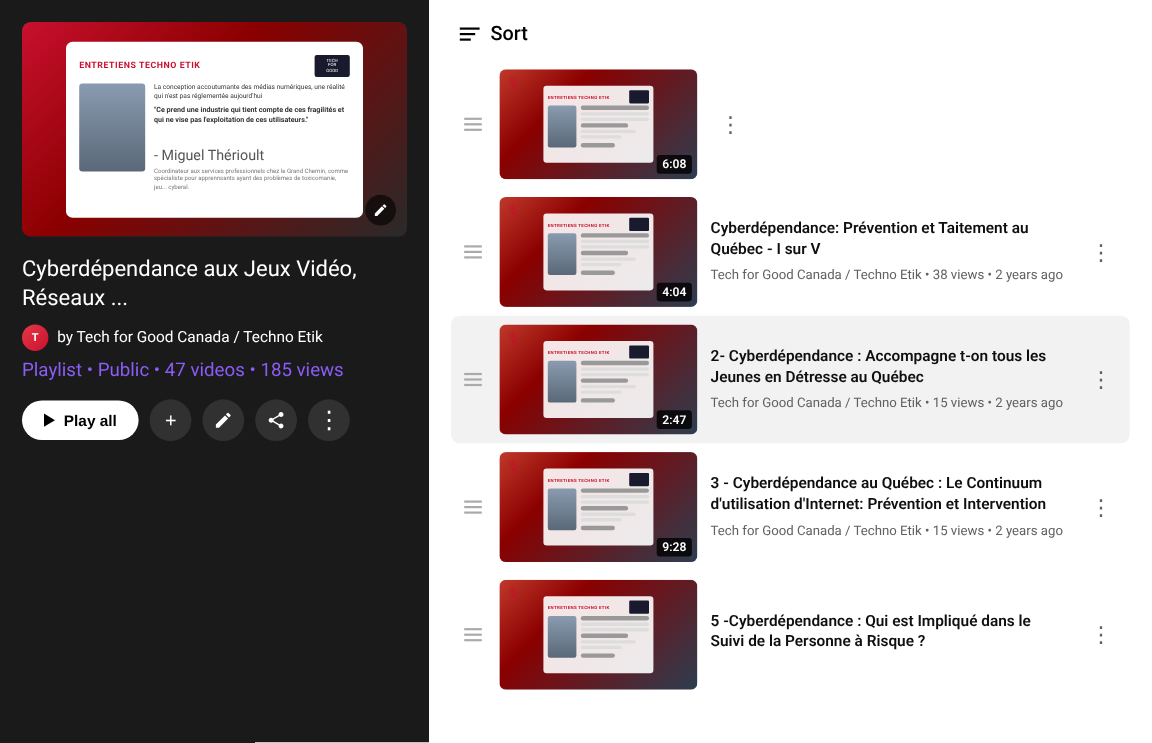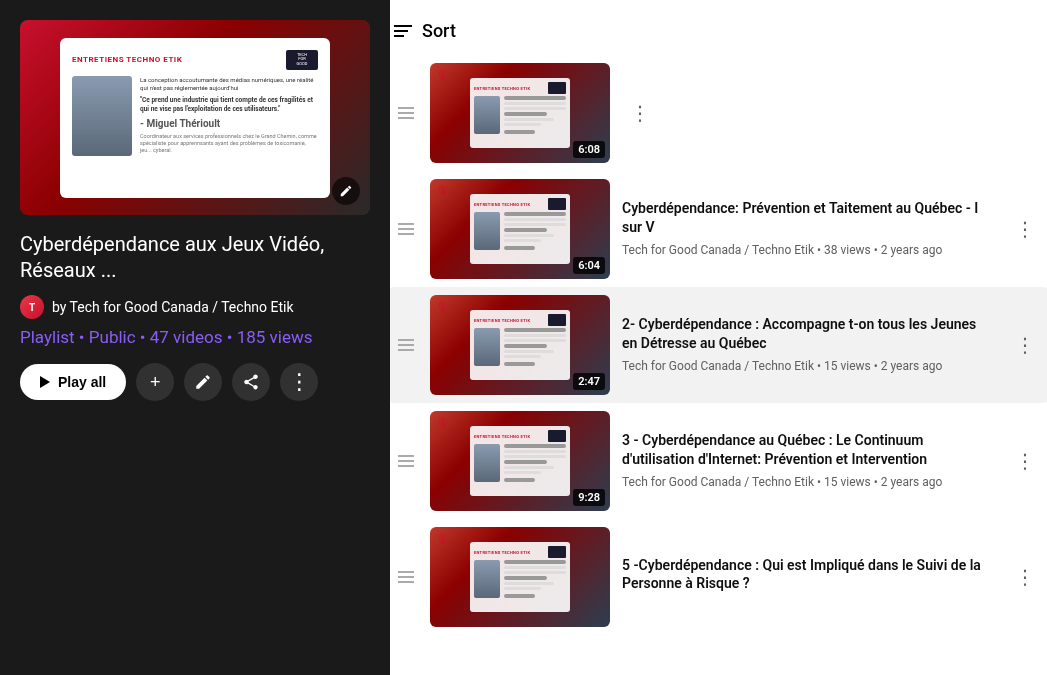--- a/index.html
+++ b/index.html
@@ -103,24 +103,24 @@
     }
 
     .thumbnail-text-content .bold-text {
       font-weight: 700;
       font-size: 6.5px;
       margin: 4px 0;
       line-height: 1.3;
     }
 
     .thumbnail-text-content .author {
-      font-weight: 700;
-      font-size: 10px;
+      font-weight: 400;
+      font-size: 13px;
       color: #555;
-      margin-top: 4px;
+      margin-top: 20px;
     }
 
     .thumbnail-text-content .author-sub {
       font-size: 5.5px;
       color: #777;
       margin-top: 2px;
       line-height: 1.3;
     }
 
     .edit-icon-overlay {
@@ -220,21 +220,21 @@
       cursor: pointer;
       color: #fff;
       font-size: 18px;
     }
 
     
     .right-panel {
       flex: 1;
       background: #fff;
       overflow-y: auto;
-      padding: 0 4px;
+      padding: 0 28px;
       border-radius: 19px;
     }
 
     .sort-header {
       display: flex;
       align-items: center;
       gap: 10px;
       padding: 20px 0 14px 0;
       border-bottom: none;
     }
@@ -563,21 +563,21 @@
                 <div class="thumb-text-line"></div>
                 <div class="thumb-text-line dark" style="width:70%"></div>
                 <div class="thumb-text-line" style="width:80%"></div>
                 <div class="thumb-text-line" style="width:60%"></div>
                 <div class="thumb-text-line dark" style="width:50%;margin-top:4px;"></div>
               </div>
             </div>
           </div>
         </div>
         <span class="mic-icon-small">🎙</span>
-        <span class="duration-badge">6:04</span>
+        <span class="duration-badge">4:04</span>
       </div>
       <div class="video-details">
         <div class="video-title">Cyberdépendance: Prévention et Taitement au Québec - I sur V</div>
         <div class="video-meta">Tech for Good Canada / Techno Etik • 38 views • 2 years ago</div>
       </div>
       <button class="more-btn">⋮</button>
     </div>
       <div class="video-item highlighted">
       <div class="drag-handle">
         <span></span>

